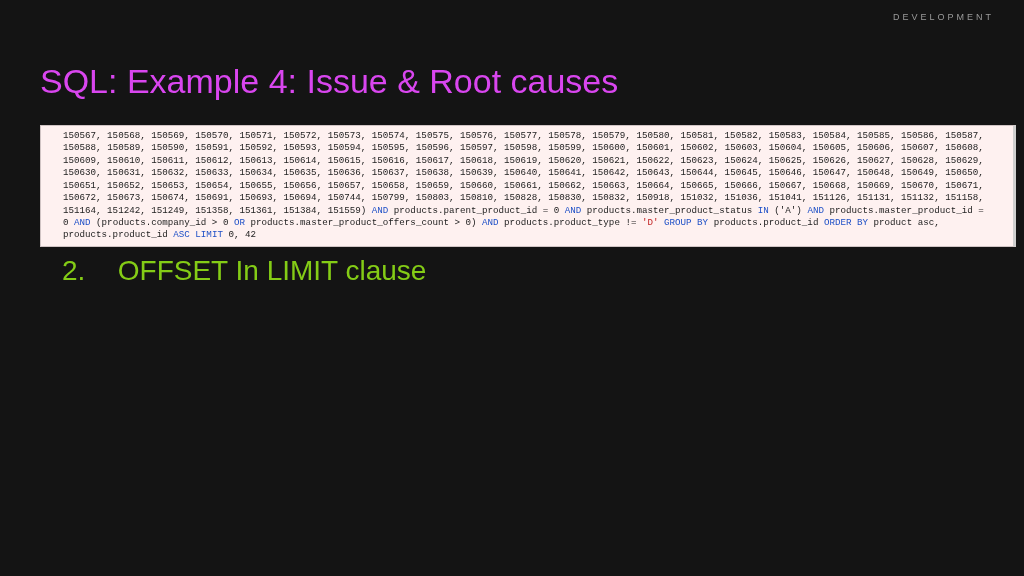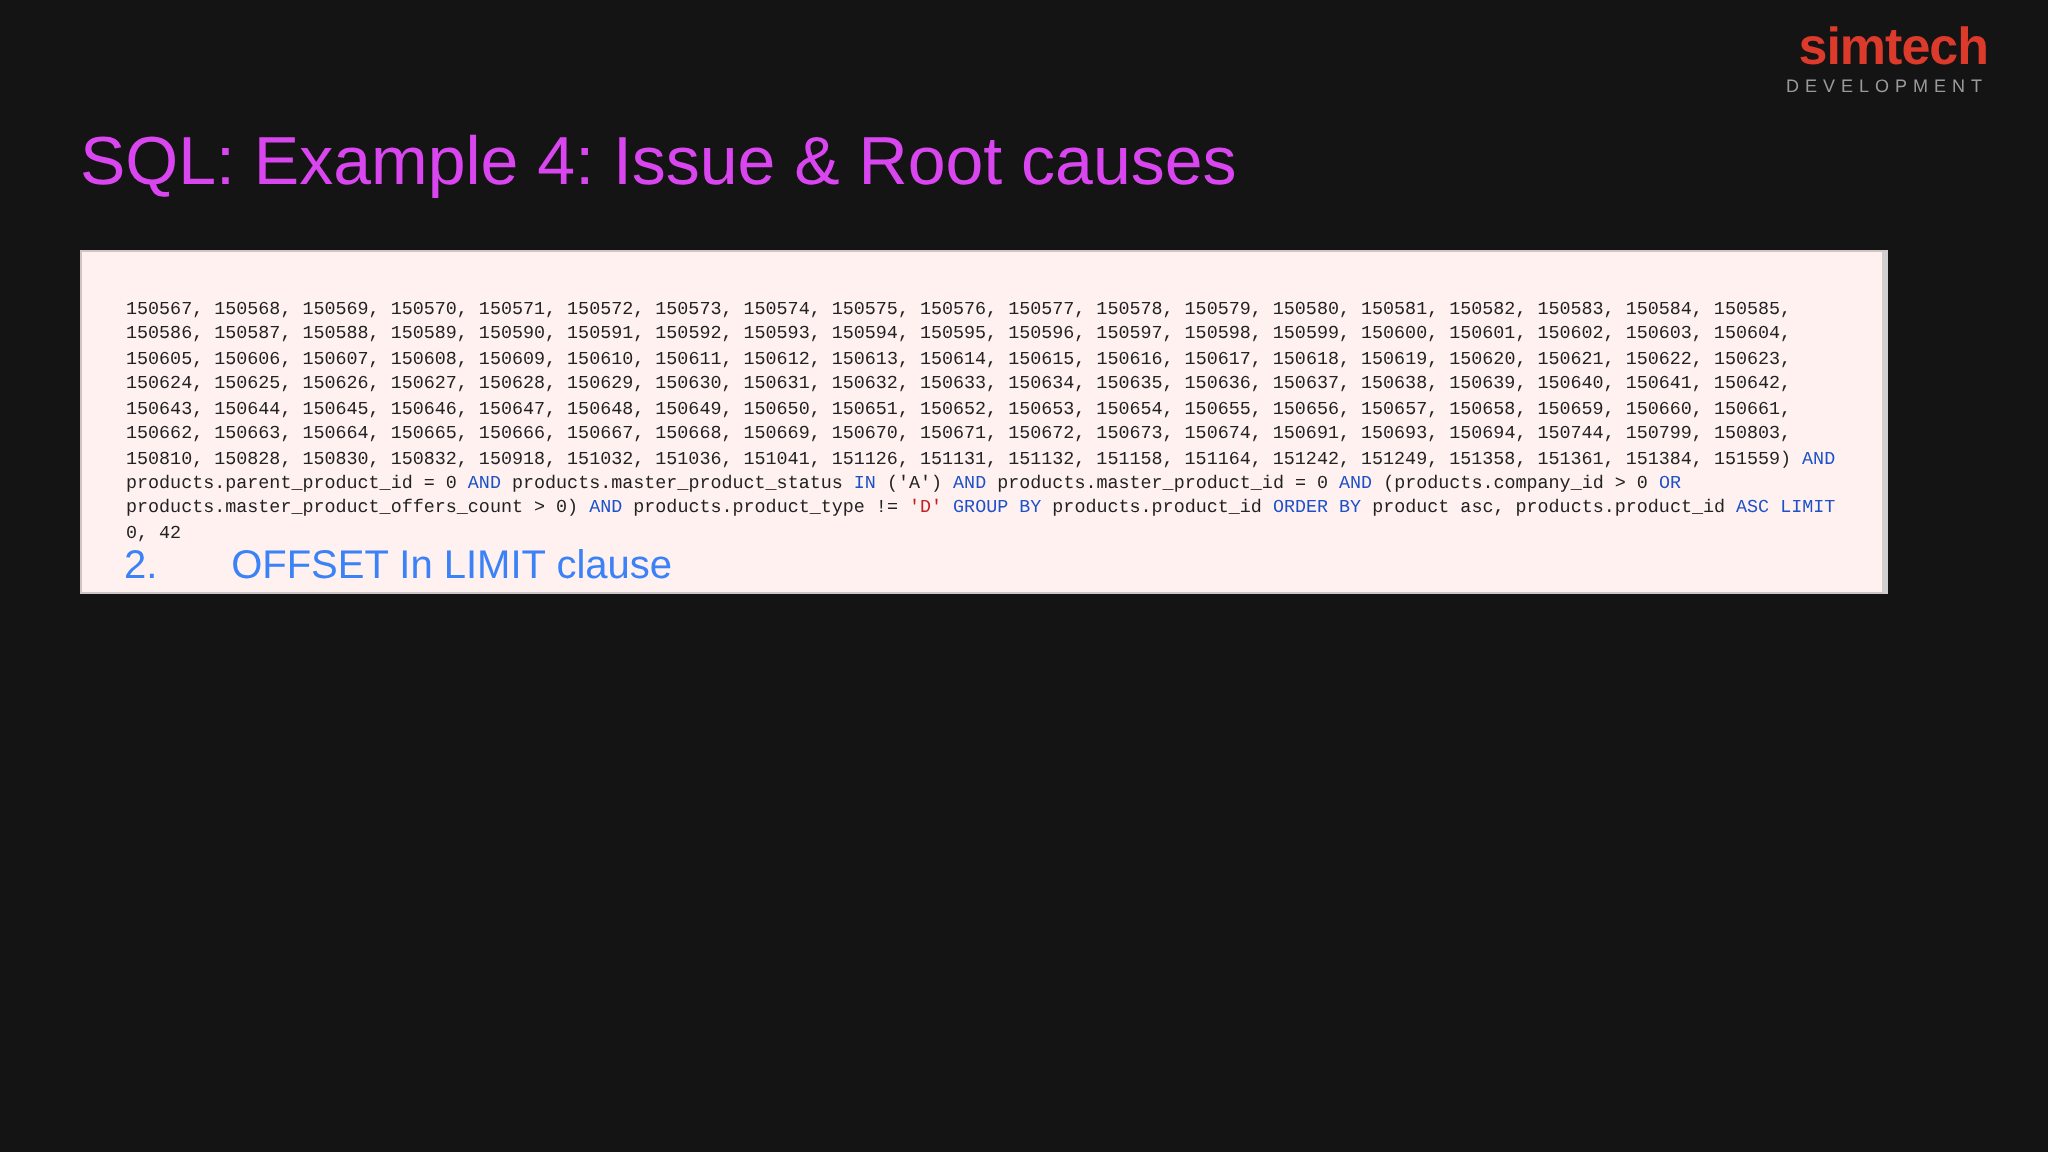--- a/index.html
+++ b/index.html
@@ -36,55 +36,54 @@
     top: 62px;
     left: 40px;
     font-size: 34px;
     font-weight: 400;
     color: #d946ef;
   }
   .codebox {
     position: absolute;
     top: 125px;
     left: 40px;
-    width: 904px;
+    width: 976px;
     background: #fef1f0;
     border: 1px solid #d0c4c4;
     border-right: 3px solid #cfcfcf;
     color: #222;
     font-family: "Courier New", Consolas, monospace;
     font-size: 9.2px;
     line-height: 1.35;
-    padding: 23px 22px;
+    padding: 4px 22px;
     white-space: normal;
     word-wrap: break-word;
   }
   .kw-and  { color: #1e50c7; }
   .kw-in   { color: #1e50c7; }
   .kw-or   { color: #1e50c7; }
   .kw-grp  { color: #1e50c7; }
   .kw-ord  { color: #1e50c7; }
   .kw-asc  { color: #1e50c7; }
   .kw-lim  { color: #1e50c7; }
   .lit     { color: #c02020; }
   .bullet {
     position: absolute;
-    top: 272px;
+    top: 255px;
     left: 62px;
-    color: #3b82f6;
-    font-size: 20px;
+    color: #84cc16;
+    font-size: 28px;
   }
   .bullet-num { display: inline-block; width: 30px; }
   .bullet-txt { margin-left: 18px; }
 </style>
 </head>
 <body>
 
 <div class="logo">
-  <div class="logo-main">simtech</div>
   <div class="logo-sub">DEVELOPMENT</div>
 </div>
 
 <h1 class="title">SQL: Example 4: Issue &amp; Root causes</h1>
 
 <div class="codebox">
   <span>150567, 150568, 150569, 150570, 150571, 150572, 150573, 150574, 150575, 150576, 150577, 150578, 150579, 150580, 150581, 150582, 150583, 150584, 150585, 150586, 150587, 150588,</span>
   <span>150589, 150590, 150591, 150592, 150593, 150594, 150595, 150596, 150597, 150598, 150599, 150600, 150601, 150602, 150603, 150604, 150605, 150606, 150607, 150608, 150609, 150610,</span>
   <span>150611, 150612, 150613, 150614, 150615, 150616, 150617, 150618, 150619, 150620, 150621, 150622, 150623, 150624, 150625, 150626, 150627, 150628, 150629, 150630, 150631, 150632,</span>
   <span>150633, 150634, 150635, 150636, 150637, 150638, 150639, 150640, 150641, 150642, 150643, 150644, 150645, 150646, 150647, 150648, 150649, 150650, 150651, 150652, 150653, 150654,</span>

